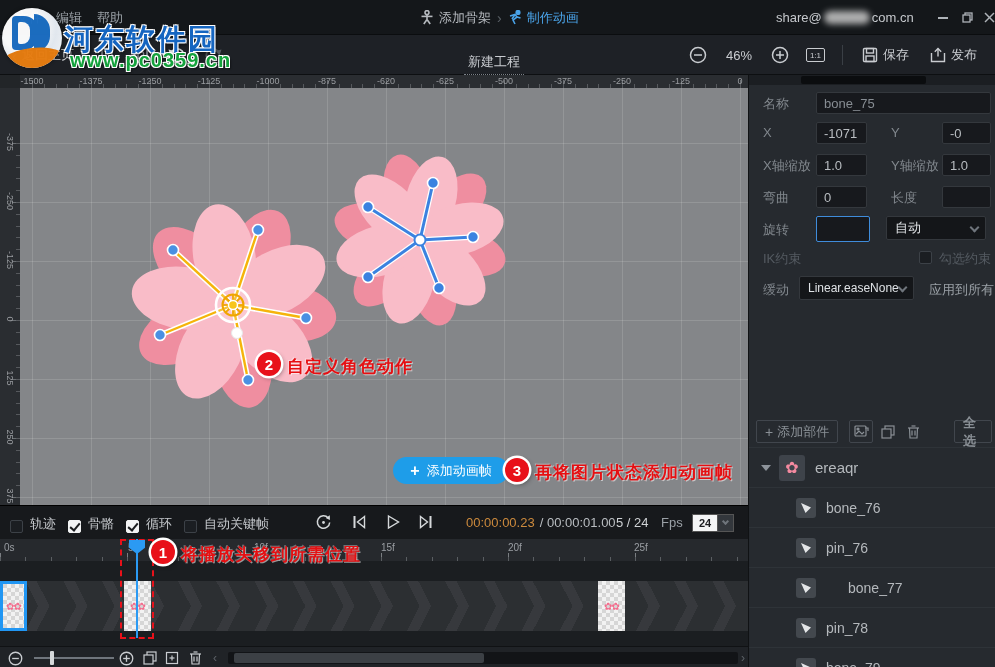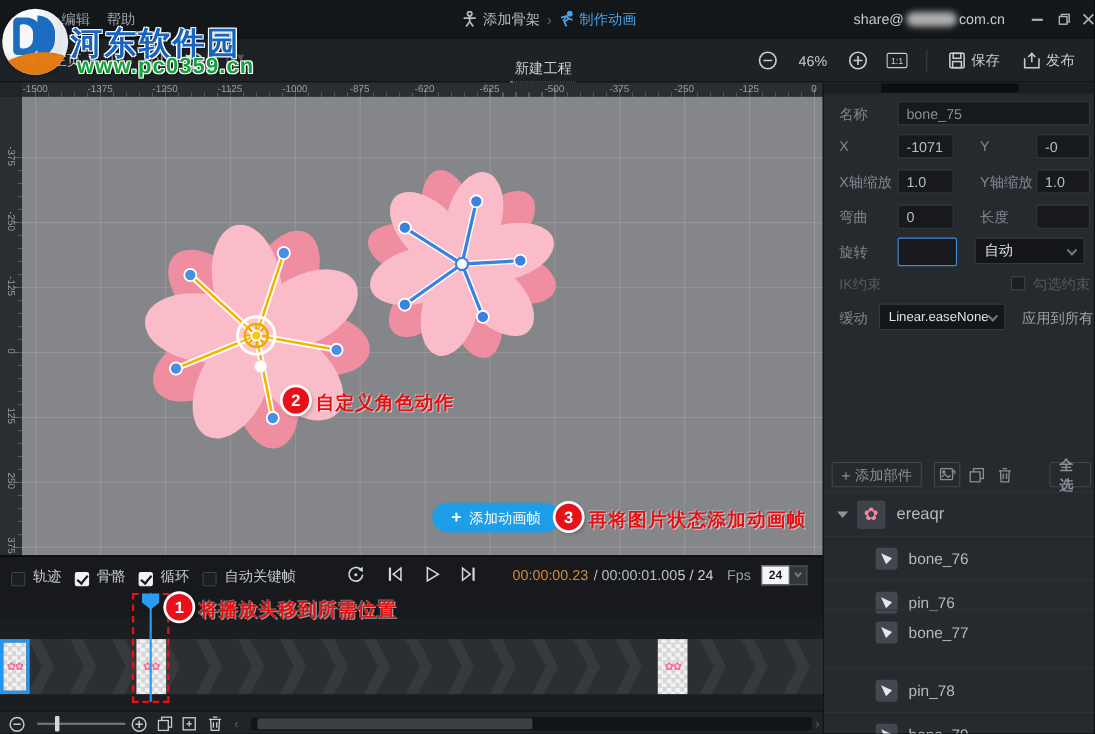--- a/index.html
+++ b/index.html
@@ -574,21 +574,21 @@
         <span class="tname">bone_76</span>
       </div>
       <div class="trow" style="top:80px;">
         <span class="bone-ic">
             <svg width="14" height="14" viewBox="0 0 14 14">
               <polygon points="2,2 12,6.5 6.5,12" fill="#e4e6e8"></polygon>
             </svg>
           </span>
         <span class="tname">pin_76</span>
       </div>
-      <div class="trow" style="top:107px;">
+      <div class="trow" style="top:120px;gap:22px;">
         <span class="bone-ic">
             <svg width="14" height="14" viewBox="0 0 14 14">
               <polygon points="2,2 12,6.5 6.5,12" fill="#e4e6e8"></polygon>
             </svg>
           </span>
         <span class="tname">bone_77</span>
       </div>
       <div class="trow" style="top:160px;">
         <span class="bone-ic">
             <svg width="14" height="14" viewBox="0 0 14 14">
@@ -672,20 +672,28 @@
       <span class="abs" style="left:616px; top:9px; color:#cfd2d5;">5 / 24</span>
       <span class="abs" style="left:661px; top:9px; color:#9aa0a6;">Fps</span>
       <div class="fpsbox">
         <span class="fpsval">24</span>
         <span class="fpschev">
             <span class="chev"></span>
           </span>
       </div>
     </div>
 
+    <div class="tl-ruler">
+      <span style="left:4px">0s</span>
+      <span style="left:128px">5f</span>
+      <span style="left:254px">10f</span>
+      <span style="left:381px">15f</span>
+      <span style="left:508px">20f</span>
+      <span style="left:634px">25f</span>
+    </div>
 
     <div class="tl-track">
       <div class="band">
         <div class="half t"></div>
           <div class="half b"></div>
       </div>
       <div class="kf selected" style="left:0;">✿✿</div>
       <div class="kf" style="left:124px;">✿✿</div>
       <div class="kf" style="left:598px;">✿✿</div>
     </div>

